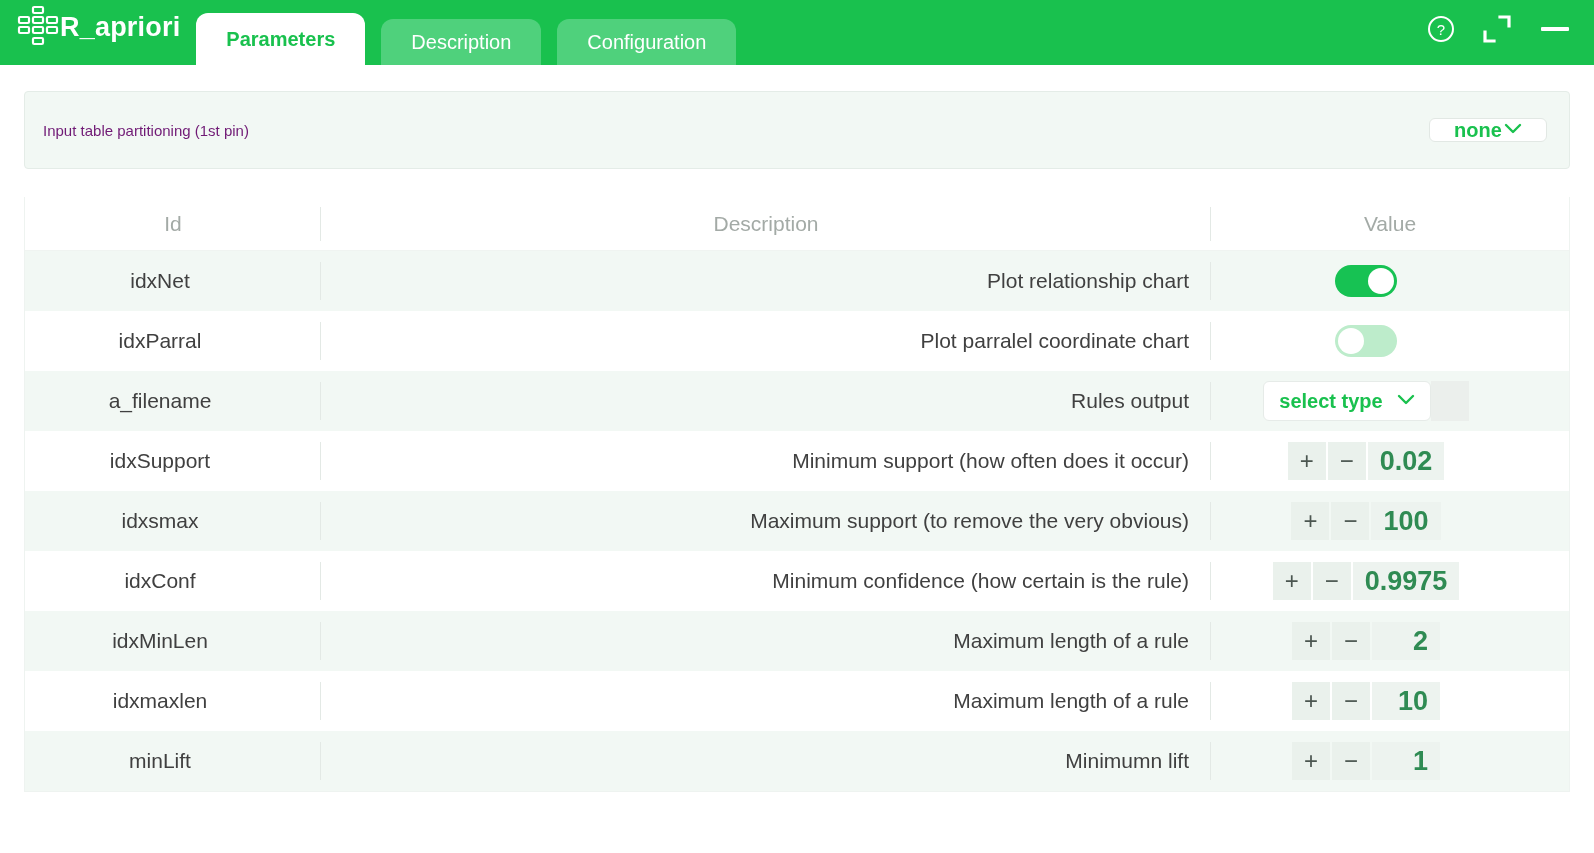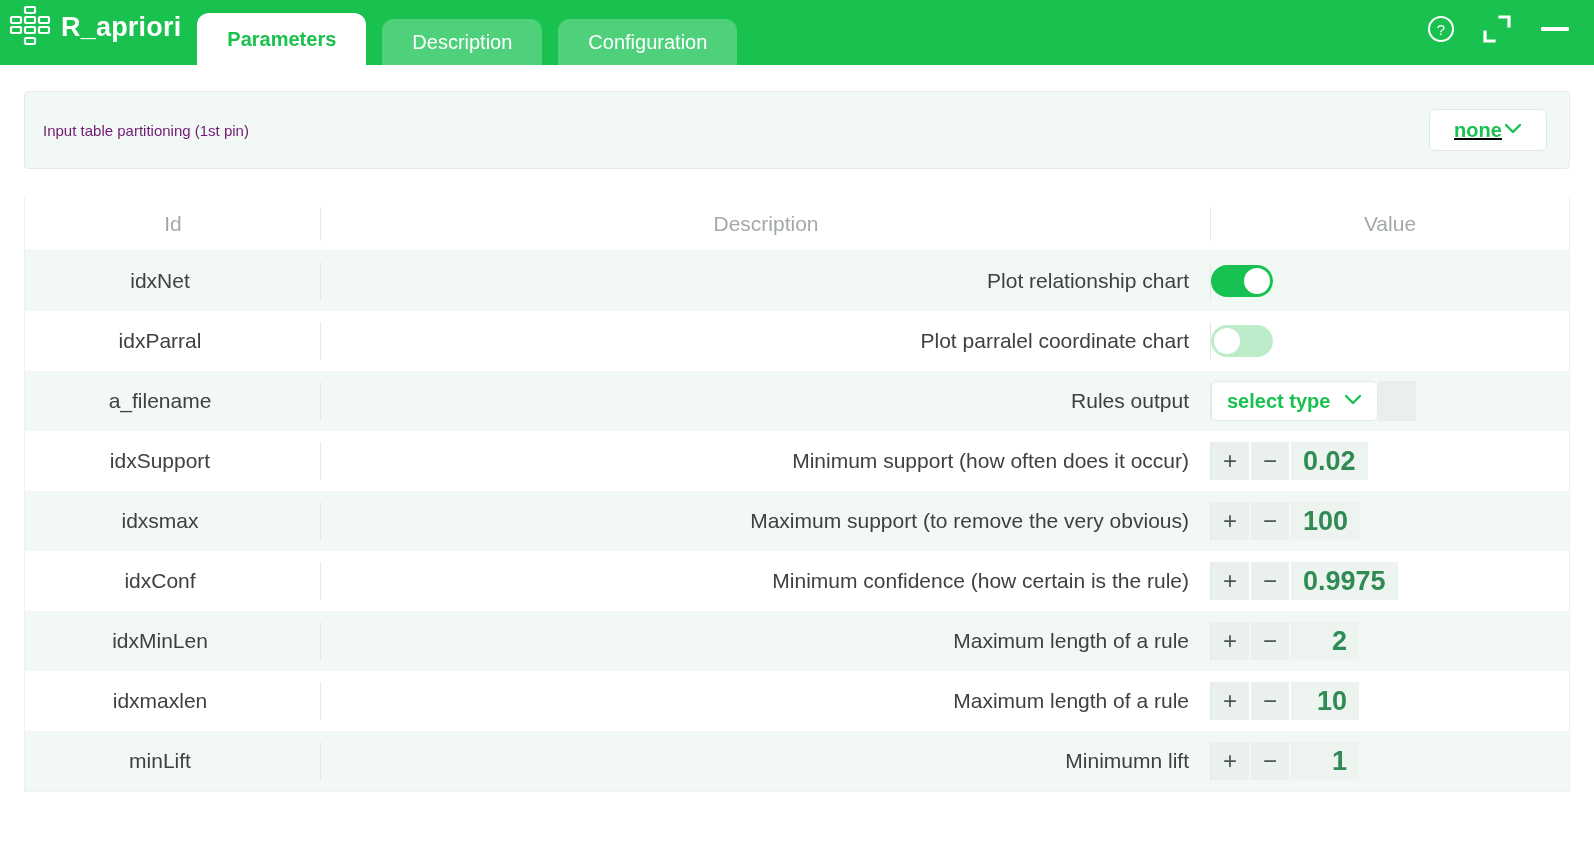--- a/index.html
+++ b/index.html
@@ -15,22 +15,22 @@
   .titlebar {
     position: relative;
     height: 65px;
     background: #19c14e;
     display: flex;
     align-items: flex-end;
   }
   .brand {
     display: flex;
     align-items: center;
-    gap: 9px;
-    padding: 0 0 16px 8px;
+    gap: 0;
+    padding: 0 0 16px 16px;
     flex: 0 0 auto;
     justify-content: space-between;
   }
   .node-icon { width: 44px; height: 44px; display: block; }
   .app-title {
     color: #ffffff;
     font-size: 27px;
     font-weight: 700;
     letter-spacing: .2px;
     line-height: 1;
@@ -82,29 +82,28 @@
     padding: 0 22px 0 18px;
   }
   .partition-label {
     font-size: 15px;
     color: #701a75;
   }
   .dropdown {
     background: #ffffff;
     border: 1px solid #e2e8e4;
     border-radius: 6px;
-    height: 42px;
+    height: 24px;
     display: flex;
     align-items: center;
     justify-content: center;
     gap: 2px;
     padding: 0 16px;
     cursor: pointer;
     min-width: 118px;
-    text-decoration: underline;
   }
   .dropdown .dd-text {
     color: #19c14e;
     font-weight: 700;
     font-size: 20px;
   }
 
   
   .param-table {
     margin-top: 28px;
@@ -137,21 +136,21 @@
     padding-right: 22px;
     font-size: 21px;
     color: #404040;
     position: relative;
   }
   .c-val {
     width: 358px;
     flex: 0 0 358px;
     display: flex;
     align-items: center;
-    justify-content: flex-start;
+    justify-content: center;
     padding-right: 48px;
   }
 
   .ptr .c-id::after,
   .ptr .c-desc::after {
     content: "";
     position: absolute;
     right: 0;
     top: 50%;
     transform: translateY(-50%);

